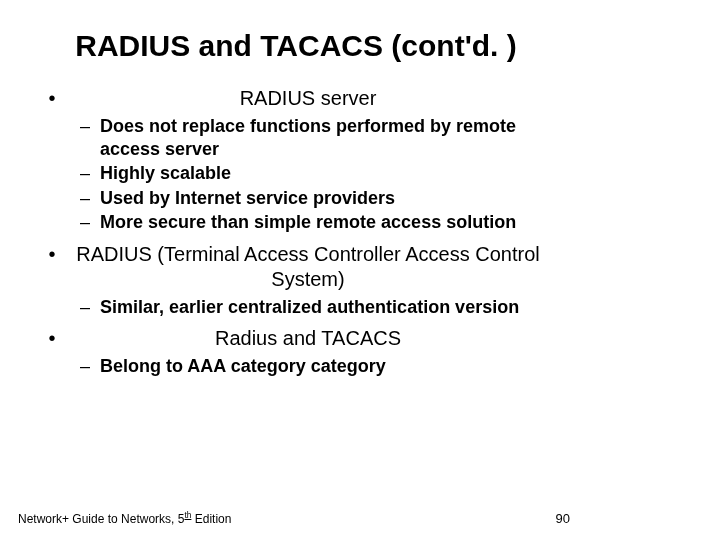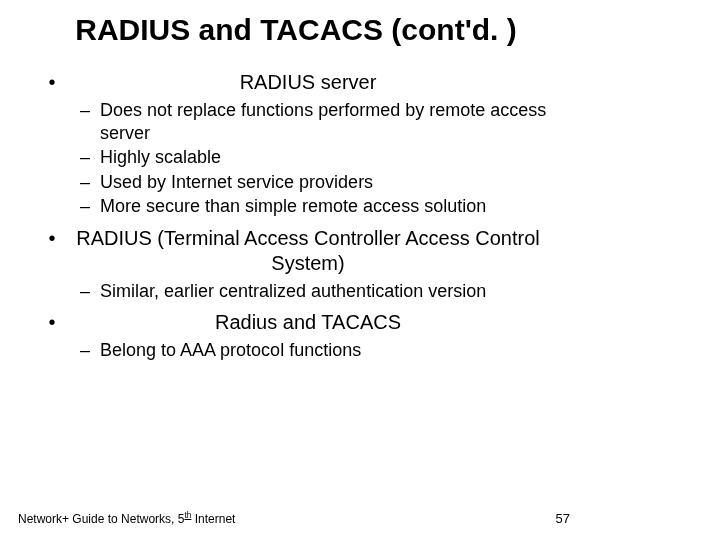--- a/index.html
+++ b/index.html
@@ -1,26 +1,26 @@
 <!DOCTYPE html>
 <html><head>
 <meta charset="utf-8">
 <style>
   * { margin: 0; padding: 0; box-sizing: border-box; }
   html, body { width: 720px; height: 540px; background: #fff; font-family: Arial, Helvetica, sans-serif; color: #000; }
-  .slide { position: relative; width: 592px; height: 540px; padding: 12px 40px 0 40px; }
+  .slide { position: relative; width: 592px; height: 540px; padding: 28px 40px 0 40px; }
   .title { font-size: 30px; text-align: center; margin: 0 auto 22px auto; line-height: 1.2; }
   .content { font-size: 20px; line-height: 1.25; }
   .l1 { display: flex; margin-bottom: 4px; }
   .l1 .bullet { width: 24px; flex: 0 0 24px; text-align: center; }
   .l1 .txt { flex: 1; text-align: center; }
   .subgroup { margin-left: 40px; margin-bottom: 8px; font-size: 18px; }
   .l2 { display: flex; margin-bottom: 2px; }
   .l2 .bullet { width: 20px; flex: 0 0 20px; text-align: left; }
-  .l2 .txt { flex: 1; }
+  .l2 .txt { flex: 1; font-weight: bold; }
   .footer { position: absolute; left: 18px; bottom: 14px; font-size: 12px; }
   .pagenum { position: absolute; right: 22px; bottom: 14px; font-size: 13px; }
   sup { font-size: 0.7em; vertical-align: super; line-height: 0; text-decoration: underline; }
 </style>
 </head>
 <body>
 
 <div class="slide">
   <h1 class="title">RADIUS and TACACS (cont'd. )</h1>
 
@@ -60,23 +60,23 @@
       </div>
     </div>
 
     <div class="l1">
       <span class="bullet">•</span>
       <span class="txt">Radius and TACACS</span>
     </div>
     <div class="subgroup">
       <div class="l2">
         <span class="bullet">–</span>
-        <span class="txt">Belong to AAA protocol functions</span>
+        <span class="txt">Belong to AAA category category</span>
       </div>
     </div>
 
   </div>
 
   <div class="footer">
-    <span>Network+ Guide to Networks, 5</span><sup>th</sup><span> Internet</span>
+    <span>Network+ Guide to Networks, 5</span><sup>th</sup><span> Edition</span>
   </div>
-  <div class="pagenum">57</div>
+  <div class="pagenum">90</div>
 </div>
 
 </body></html>

